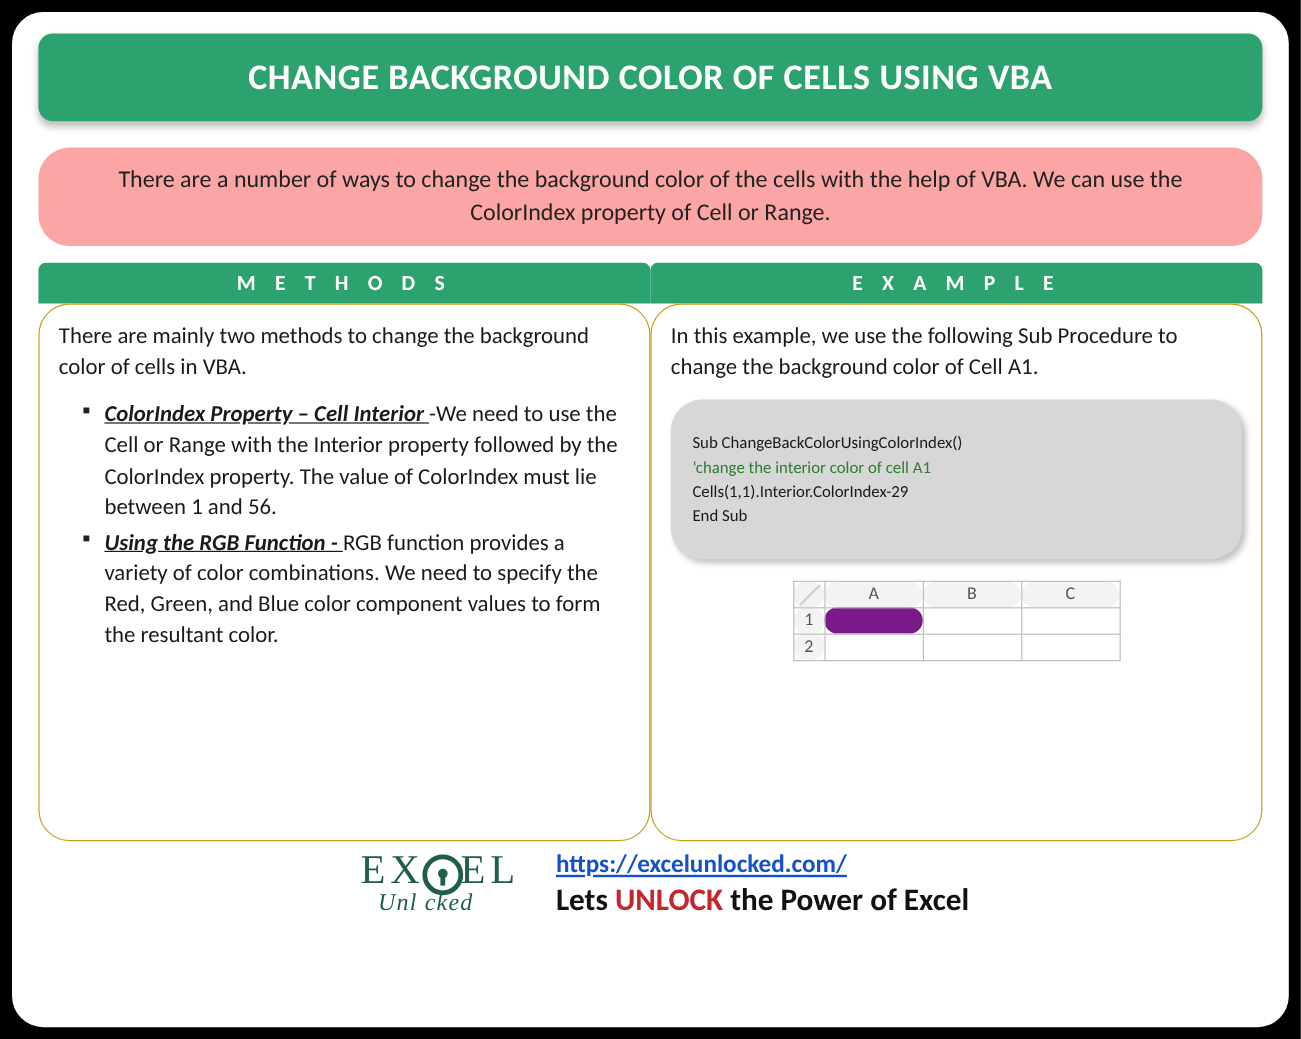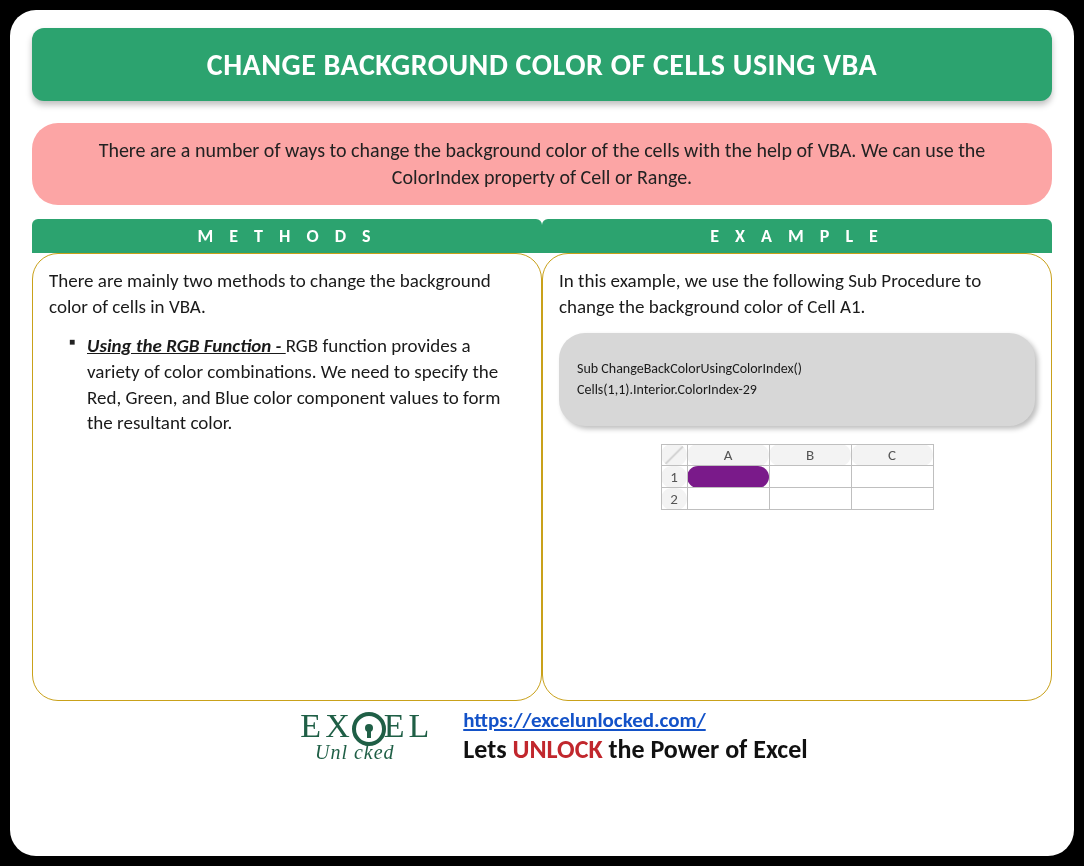--- a/index.html
+++ b/index.html
@@ -146,33 +146,38 @@
   <div class="intro">There are a number of ways to change the background color of the cells with the help of VBA. We can use the ColorIndex property of Cell or Range.</div>
 
   <div class="columns">
 
     <div class="col">
       <div class="col-header">M E T H O D S</div>
       <div class="col-body">
         <p>There are mainly two methods to change the background color of cells in VBA.</p>
         <ul class="methods">
           <li>
+            <span class="term">ColorIndex Property – Cell Interior </span><span>-</span><span>We need to use the Cell or Range with the Interior property followed by the ColorIndex property. The value of ColorIndex must lie between 1 and 56.</span>
+          </li>
+          <li>
             <span class="term">Using the RGB Function - </span><span>RGB function provides a variety of color combinations. We need to specify the Red, Green, and Blue color component values to form the resultant color.</span>
           </li>
         </ul>
       </div>
     </div>
 
     <div class="col">
       <div class="col-header">E X A M P L E</div>
       <div class="col-body">
         <p>In this example, we use the following Sub Procedure to change the background color of Cell A1.</p>
         <div class="code-block">
           <div>Sub ChangeBackColorUsingColorIndex()</div>
+          <div class="code-comment">‘change the interior color of cell A1</div>
           <div>Cells(1,1).Interior.ColorIndex-29</div>
+          <div>End Sub</div>
         </div>
         <table class="mini-sheet">
           <tbody>
               <tr>
             <th class="corner"></th>
             <th>A</th>
             <th>B</th>
             <th>C</th>
           </tr>
           <tr>

